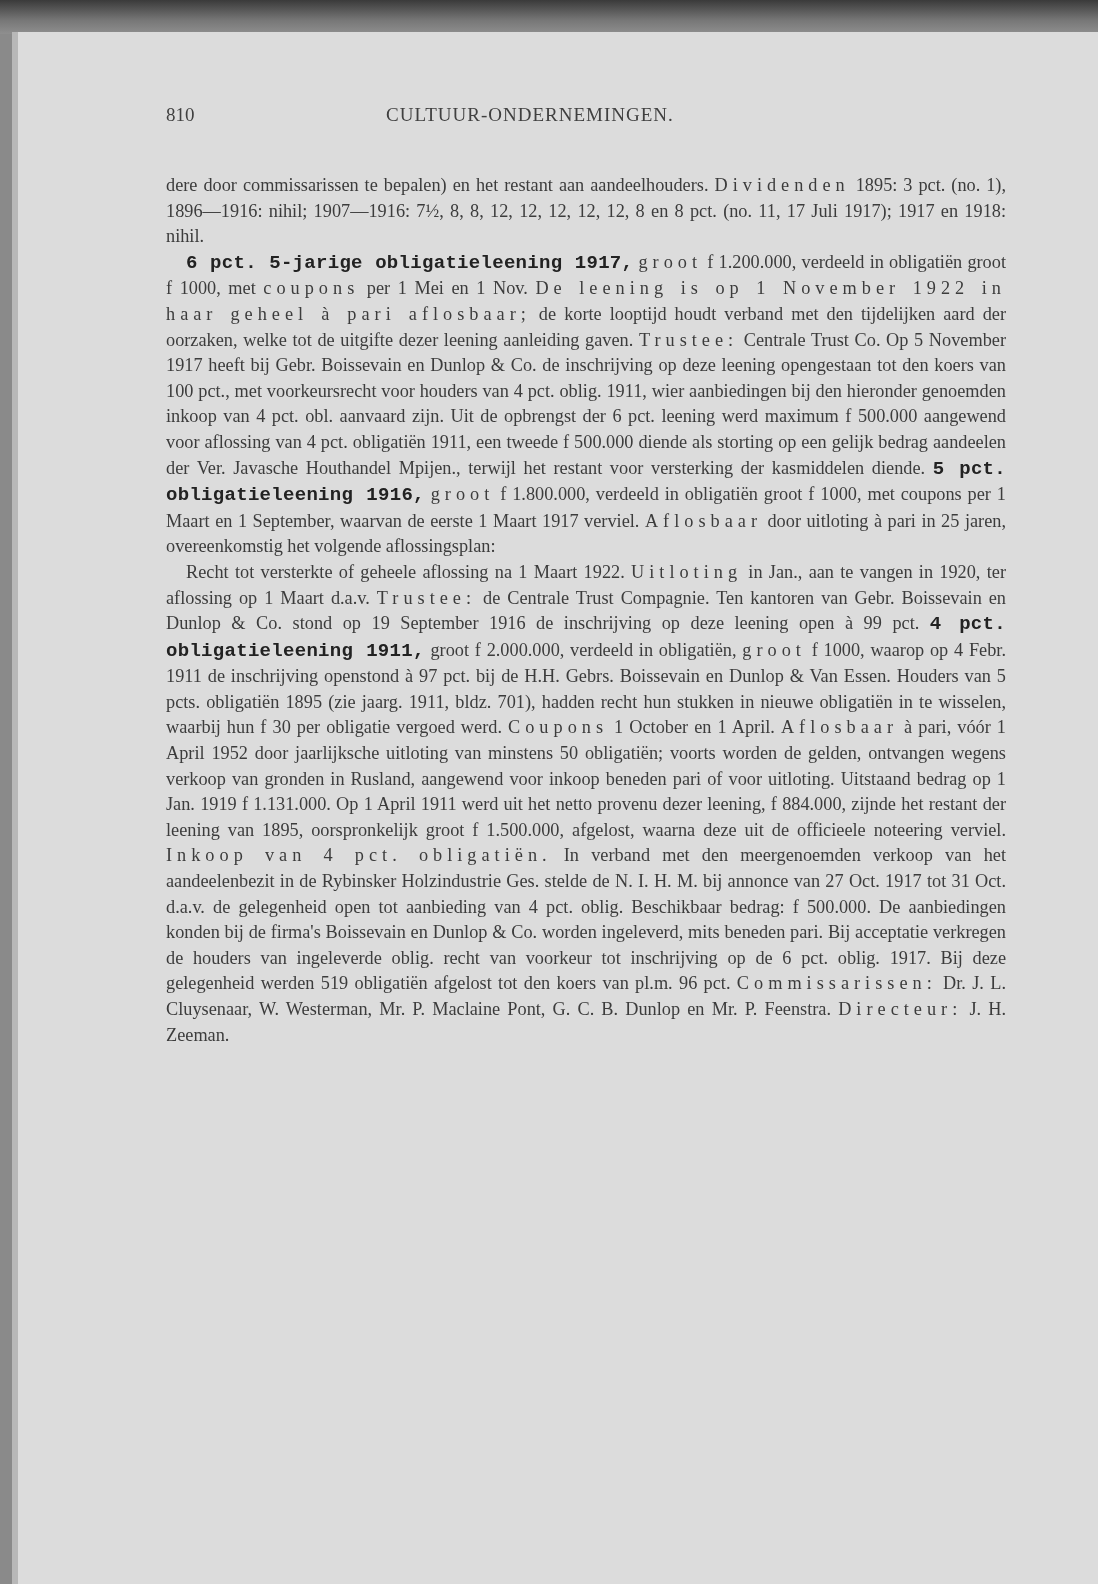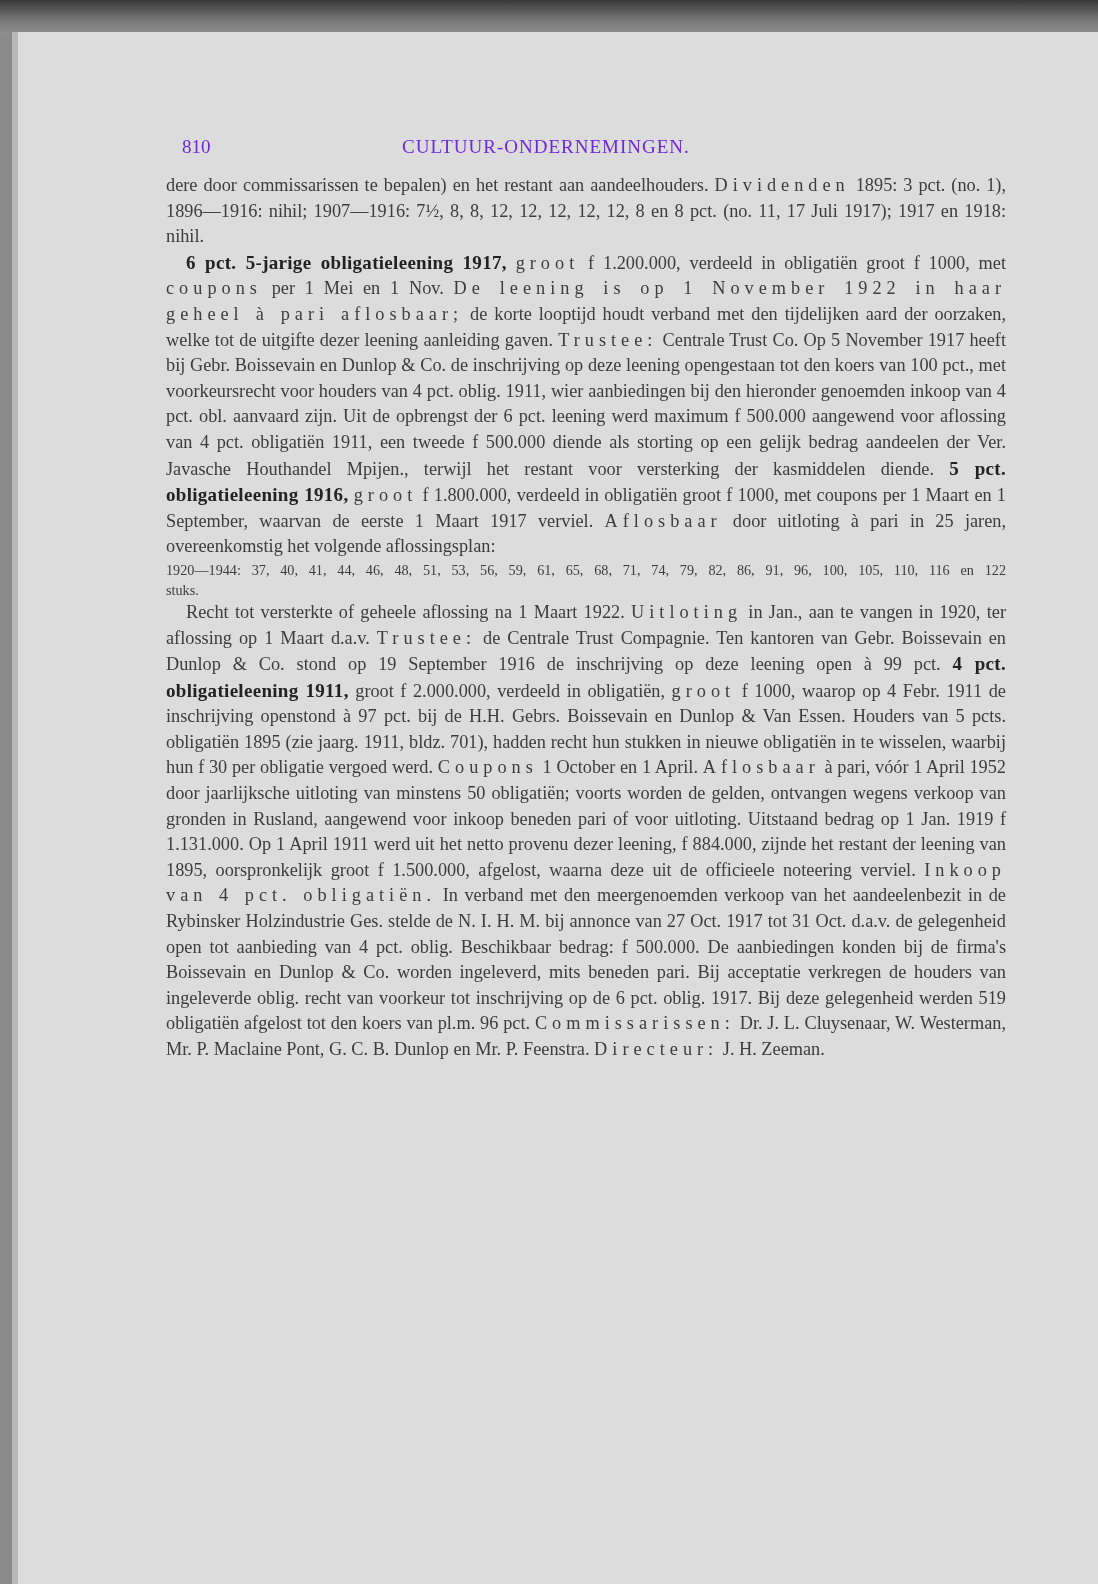--- a/index.html
+++ b/index.html
@@ -13,36 +13,36 @@
     position:absolute; left:0; top:0; width:1098px; height:34px;
     background:linear-gradient(#3a3a3a,#777 60%,#8f8f8f);
   }
   .page {
     position:absolute; left:12px; top:32px; width:1086px; height:1552px;
     background:#dcdcdc;
     border-left:6px solid #b8b8b8;
   }
   .page-inner { position:absolute; left:148px; top:0; width:840px; }
   .running-head {
-    position:absolute; top:104px; left:0; width:840px; height:26px;
-    font-size:19px; color:#6d28d9;margin-left:16px;
+    position:absolute; top:72px; left:0; width:840px; height:26px;
+    font-size:19px; color:#404040;
   }
   .page-number { position:absolute; left:0; top:0; }
   .running-title {
     position:absolute; left:220px; top:0; letter-spacing:1px;
   }
   .body-text {
     position:absolute; top:141px; left:0; width:840px;
     font-size:18.3px; line-height:25.6px; color:#3c3c3c;
     text-align:justify;
   }
   .body-text p { margin:0; }
   .spaced { letter-spacing:5px; }
   .heading-bold {
-    font-family:Liberation Serif, serif;
+    font-family:Liberation Mono, monospace;
     font-weight:bold; color:#222; font-size:19px; letter-spacing:0.3px;
   }
   .schedule {
     font-size:14.2px; line-height:20px; margin:14px 0 18px 6px;
     word-spacing:6px;
   }
   .para-indent { text-indent:20px; }
 </style>
 </head>
 <body>
@@ -62,21 +62,20 @@
         <span>dere door commissarissen te bepalen) en het restant aan aandeelhouders.</span>
         <span class="spaced">Dividenden</span><span> 1895: 3 pct. (no. 1), 1896—1916: nihil; 1907—1916: 7½, 8, 8, 12, 12, 12, 12, 12, 8 en 8 pct. (no. 11, 17 Juli 1917); 1917 en 1918: nihil.</span>
       </p>
 
       <p class="para-indent">
         <span class="heading-bold">6 pct. 5-jarige obligatieleening 1917,</span>
         <span class="spaced">groot</span><span> f 1.200.000, verdeeld in obligatiën groot f 1000, met </span><span class="spaced">coupons</span><span> per 1 Mei en 1 Nov. </span><span class="spaced">De leening is op 1 November 1922 in haar geheel à pari aflosbaar;</span><span> de korte looptijd houdt verband met den tijdelijken aard der oorzaken, welke tot de uitgifte dezer leening aanleiding gaven. </span><span class="spaced">Trustee:</span><span> Centrale Trust Co. Op 5 November 1917 heeft bij Gebr. Boissevain en Dunlop &amp; Co. de inschrijving op deze leening opengestaan tot den koers van 100 pct., met voorkeursrecht voor houders van 4 pct. oblig. 1911, wier aanbiedingen bij den hieronder genoemden inkoop van 4 pct. obl. aanvaard zijn. Uit de opbrengst der 6 pct. leening werd maximum f 500.000 aangewend voor aflossing van 4 pct. obligatiën 1911, een tweede f 500.000 diende als storting op een gelijk bedrag aandeelen der Ver. Javasche Houthandel Mpijen., terwijl het restant voor versterking der kasmiddelen diende. </span><span class="heading-bold">5 pct. obligatieleening 1916,</span>
         <span class="spaced">groot</span><span> f 1.800.000, verdeeld in obligatiën groot f 1000, met coupons per 1 Maart en 1 September, waarvan de eerste 1 Maart 1917 verviel. </span><span class="spaced">Aflosbaar</span><span> door uitloting à pari in 25 jaren, overeenkomstig het volgende aflossingsplan:</span>
       </p>
 
-      <p class="schedule">1920—1944: 37, 40, 41, 44, 46, 48, 51, 53, 56, 59, 61, 65, 68, 71, 74, 79, 82, 86, 91, 96, 100, 105, 110, 116 en 122 stuks.</p>
 
       <p class="para-indent">
         <span>Recht tot versterkte of geheele aflossing na 1 Maart 1922. </span><span class="spaced">Uitloting</span><span> in Jan., aan te vangen in 1920, ter aflossing op 1 Maart d.a.v. </span><span class="spaced">Trustee:</span><span> de Centrale Trust Compagnie. Ten kantoren van Gebr. Boissevain en Dunlop &amp; Co. stond op 19 September 1916 de inschrijving op deze leening open à 99 pct. </span><span class="heading-bold">4 pct. obligatieleening 1911,</span><span> groot f 2.000.000, verdeeld in obligatiën, </span><span class="spaced">groot</span><span> f 1000, waarop op 4 Febr. 1911 de inschrijving openstond à 97 pct. bij de H.H. Gebrs. Boissevain en Dunlop &amp; Van Essen. Houders van 5 pcts. obligatiën 1895 (zie jaarg. 1911, bldz. 701), hadden recht hun stukken in nieuwe obligatiën in te wisselen, waarbij hun f 30 per obligatie vergoed werd. </span><span class="spaced">Coupons</span><span> 1 October en 1 April. </span><span class="spaced">Aflosbaar</span><span> à pari, vóór 1 April 1952 door jaarlijksche uitloting van minstens 50 obligatiën; voorts worden de gelden, ontvangen wegens verkoop van gronden in Rusland, aangewend voor inkoop beneden pari of voor uitloting. Uitstaand bedrag op 1 Jan. 1919 f 1.131.000. Op 1 April 1911 werd uit het netto provenu dezer leening, f 884.000, zijnde het restant der leening van 1895, oorspronkelijk groot f 1.500.000, afgelost, waarna deze uit de officieele noteering verviel. </span><span class="spaced">Inkoop van 4 pct. obligatiën.</span><span> In verband met den meergenoemden verkoop van het aandeelenbezit in de Rybinsker Holzindustrie Ges. stelde de N. I. H. M. bij annonce van 27 Oct. 1917 tot 31 Oct. d.a.v. de gelegenheid open tot aanbieding van 4 pct. oblig. Beschikbaar bedrag: f 500.000. De aanbiedingen konden bij de firma's Boissevain en Dunlop &amp; Co. worden ingeleverd, mits beneden pari. Bij acceptatie verkregen de houders van ingeleverde oblig. recht van voorkeur tot inschrijving op de 6 pct. oblig. 1917. Bij deze gelegenheid werden 519 obligatiën afgelost tot den koers van pl.m. 96 pct. </span><span class="spaced">Commissarissen:</span><span> Dr. J. L. Cluysenaar, W. Westerman, Mr. P. Maclaine Pont, G. C. B. Dunlop en Mr. P. Feenstra. </span><span class="spaced">Directeur:</span><span> J. H. Zeeman.</span>
       </p>
     </div>
 
   </div>
 </div>
 
 </body></html>

